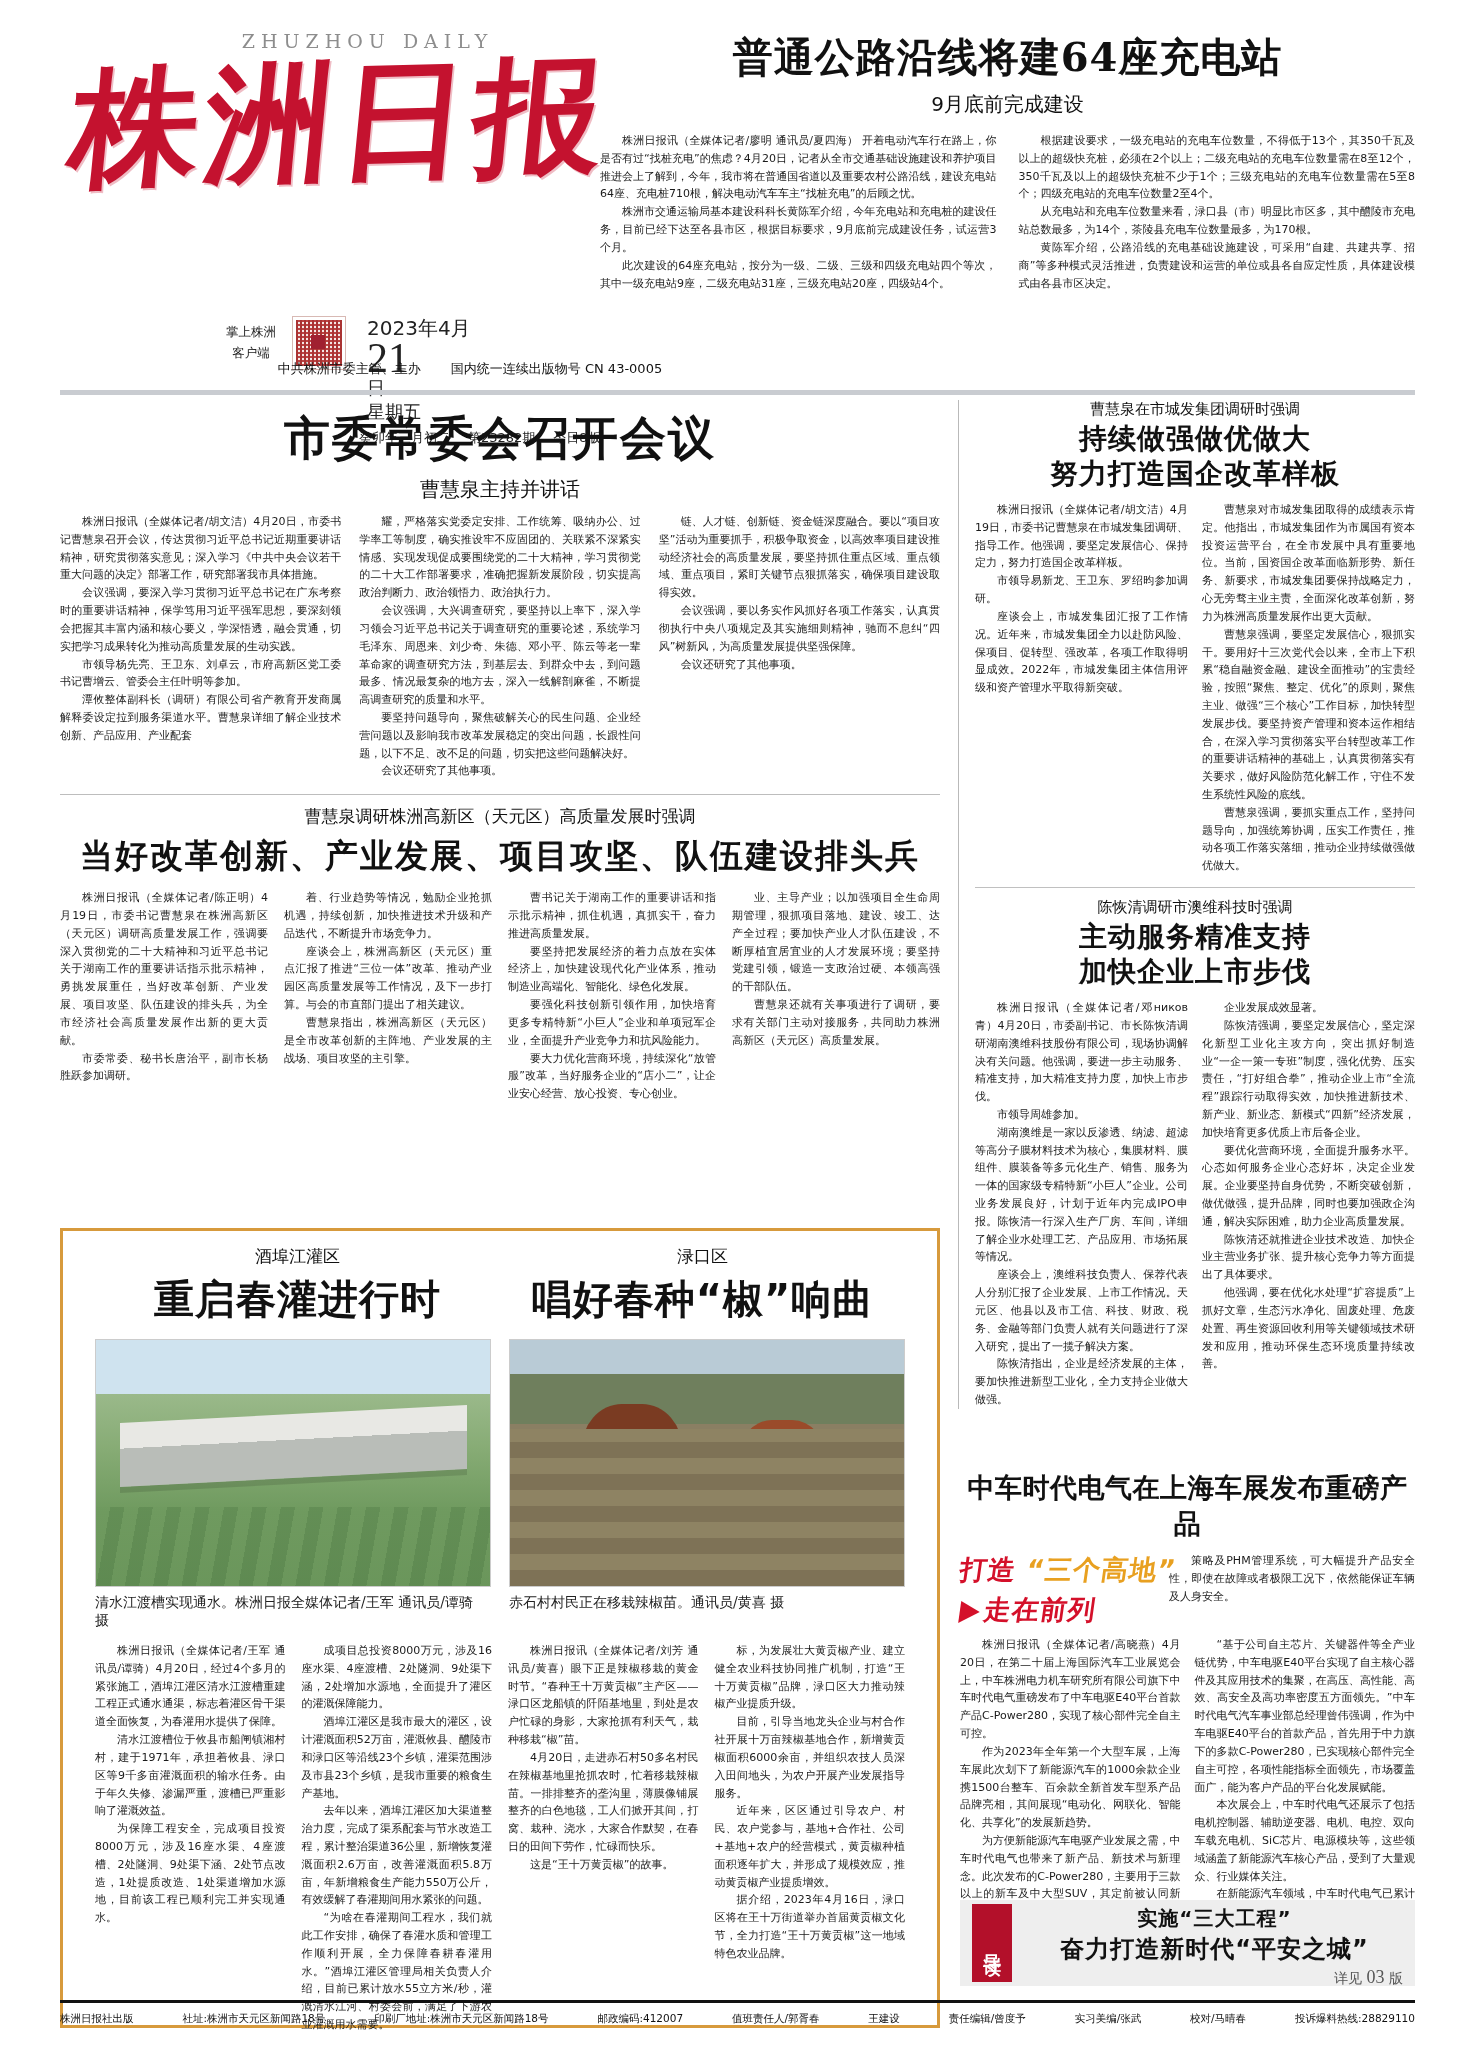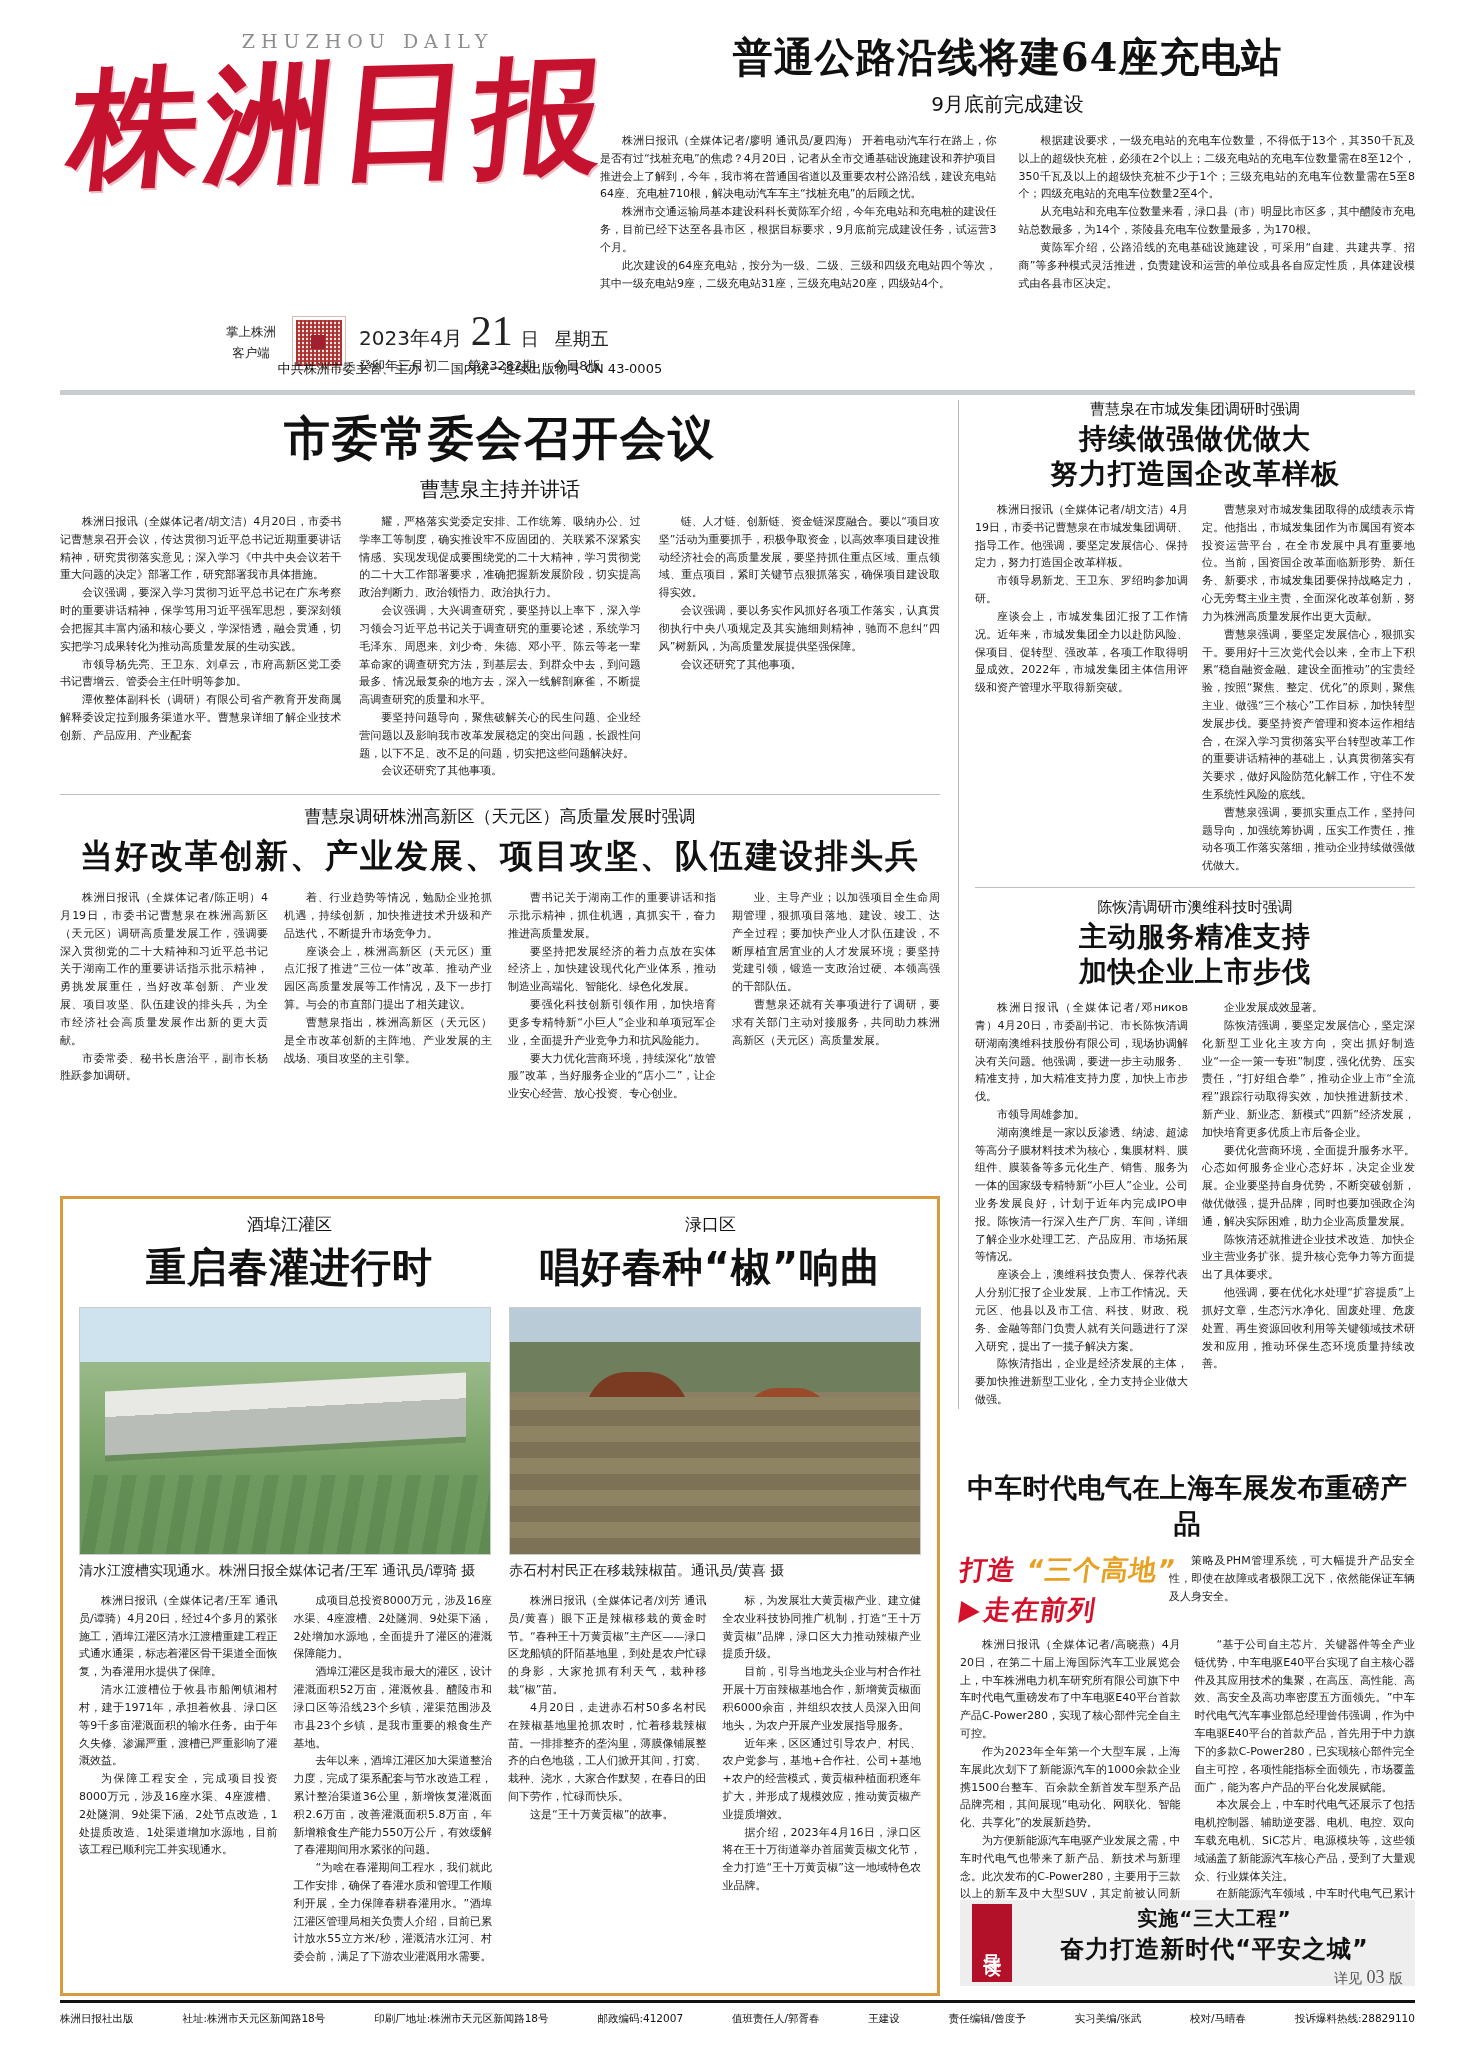--- a/index.html
+++ b/index.html
@@ -37,21 +37,21 @@
     width:46px;height:46px;margin:2px 10px 0 6px;
     background:
       repeating-linear-gradient(90deg,#a33 0 2px,transparent 2px 4px),
       repeating-linear-gradient(0deg,#b44 0 2px,transparent 2px 4px),
       #f4e7e4;
     border:3px solid #fff;outline:1px solid #d8b9b4;
     position:relative;
   }
   .qr:before{content:"";position:absolute;left:15px;top:15px;width:14px;height:14px;background:#a02030;}
   .mi-date{padding-left:4px;}
-  .mi-date-row1{display:flex;align-items:baseline;gap:8px;white-space:nowrap;}
+  .mi-date-row1{display:flex;align-items:baseline;white-space:nowrap;flex-direction:column;}
   .d-ym{font-size:20px;font-family:"DejaVu Sans","Liberation Sans",sans-serif;}
   .d-big{font-size:42px;font-family:"Liberation Serif","DejaVu Serif",serif;font-weight:300;line-height:.8;}
   .d-day{font-size:18px;}
   .d-week{font-size:18px;margin-left:8px;}
   .mi-date-row2{font-size:13px;margin-top:5px;display:flex;gap:18px;white-space:nowrap;}
   .mast-pub{
     position:absolute;left:200px;top:360px;width:540px;
     font-size:13px;display:flex;gap:30px;justify-content:center;white-space:nowrap;
   }
   .mast-rule{position:absolute;left:60px;right:60px;top:390px;height:5px;background:#c9ccd1;}
@@ -98,22 +98,22 @@
 
   
   .rs-kicker{text-align:center;font-size:15px;margin-bottom:2px;}
   .rs-title{text-align:center;font-weight:bold;font-size:28px;line-height:1.25;letter-spacing:1px;}
   .rs-two{display:flex;gap:14px;margin-top:10px;}
   .rs-two > div{flex:1;}
   .rule-thin{height:1px;background:#c0c0c0;margin:12px 0 10px;}
 
   
   .photobox{
-    position:absolute;left:60px;top:1196px;width:880px;height:800px;
-    border:3px solid #d79a3c;box-sizing:border-box;padding:14px 16px;
+    position:absolute;left:60px;top:1228px;width:880px;height:800px;
+    border:3px solid #d79a3c;box-sizing:border-box;padding:14px 32px;
   }
   .pb-heads{display:flex;}
   .pb-heads > div{flex:1;text-align:center;}
   .pb-kick{font-size:17px;}
   .pb-title{font-size:40px;font-weight:bold;margin-top:4px;letter-spacing:1px;}
   .pb-imgs{display:flex;gap:18px;margin-top:12px;}
   .pb-imgs > figure{flex:1;margin:0;}
   .ph{height:248px;border:1px solid #ccc;box-sizing:border-box;position:relative;overflow:hidden;}
   .ph1{background:
       linear-gradient(180deg,#cfe3ef 0%,#cfe3ef 22%,#9ab98a 22%,#86ab74 45%,#6f9a5f 70%,#5d8a50 100%);}

